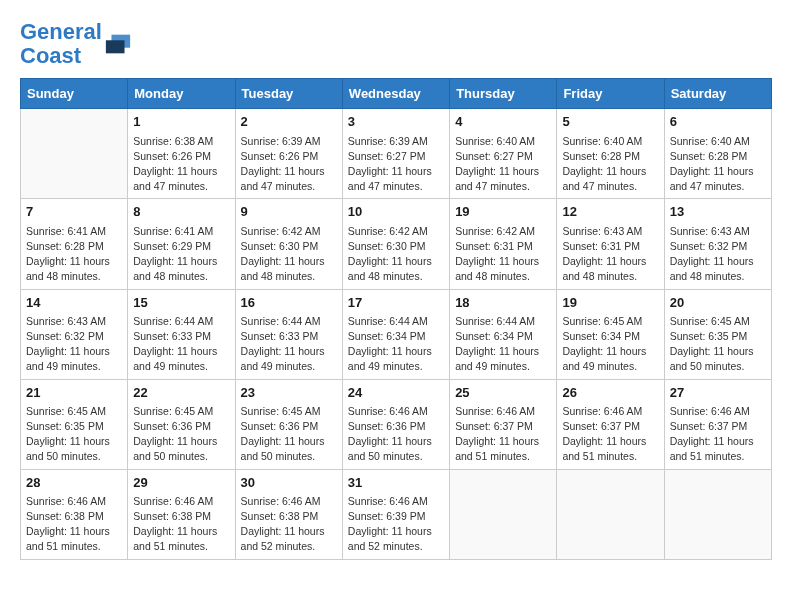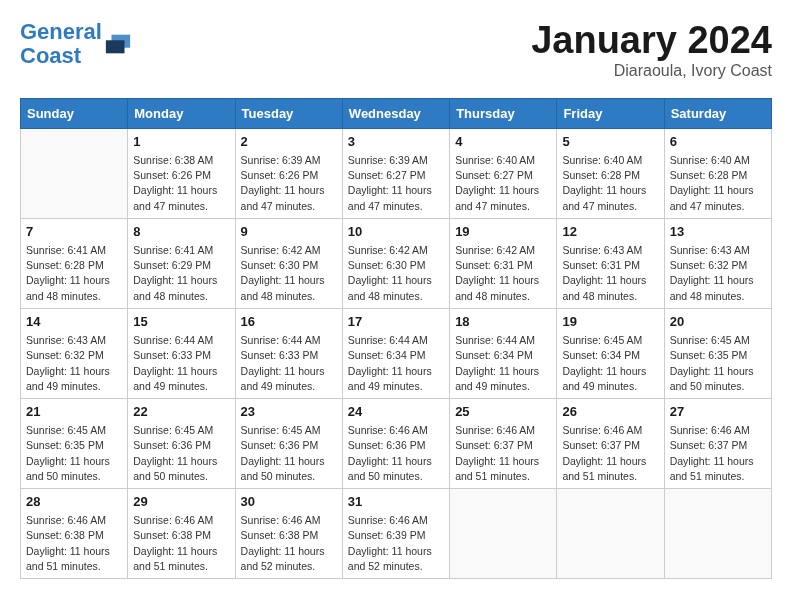--- a/index.html
+++ b/index.html
@@ -7,21 +7,21 @@
       font-family: Arial, sans-serif;
       background: #fff;
       width: 792px;
       min-height: 612px;
       padding: 20px;
     }
     .header-area {
       display: flex;
       justify-content: space-between;
       align-items: flex-start;
-      margin-bottom: 18px;
+      margin-bottom: 10px;
     }
     .logo {
       display: flex;
       align-items: center;
     }
     .logo-text {
       font-size: 22px;
       font-weight: bold;
       color: #1a3a5c;
       line-height: 1.1;
@@ -98,24 +98,20 @@
         <div class="logo-text">
           <span>General</span><br><span>Coast</span>
         </div>
         <svg class="logo-icon" viewBox="0 0 30 28">
           <polygon points="8,4 28,4 28,18 8,18" fill="#2e7bc4" opacity="0.85"></polygon>
           <polygon points="2,10 22,10 22,24 2,24" fill="#1a3a5c"></polygon>
         </svg>
       </div>
     </div>
   </div>
-  <div class="title-area">
-    <div class="month-title">January 2024</div>
-    <div class="location-title">Diaraoula, Ivory Coast</div>
-  </div>
 </div>
 
 <table class="calendar-table">
   <thead>
     <tr>
     <th>Sunday</th>
         <th>Monday</th>
         <th>Tuesday</th>
         <th>Wednesday</th>
         <th>Thursday</th>

